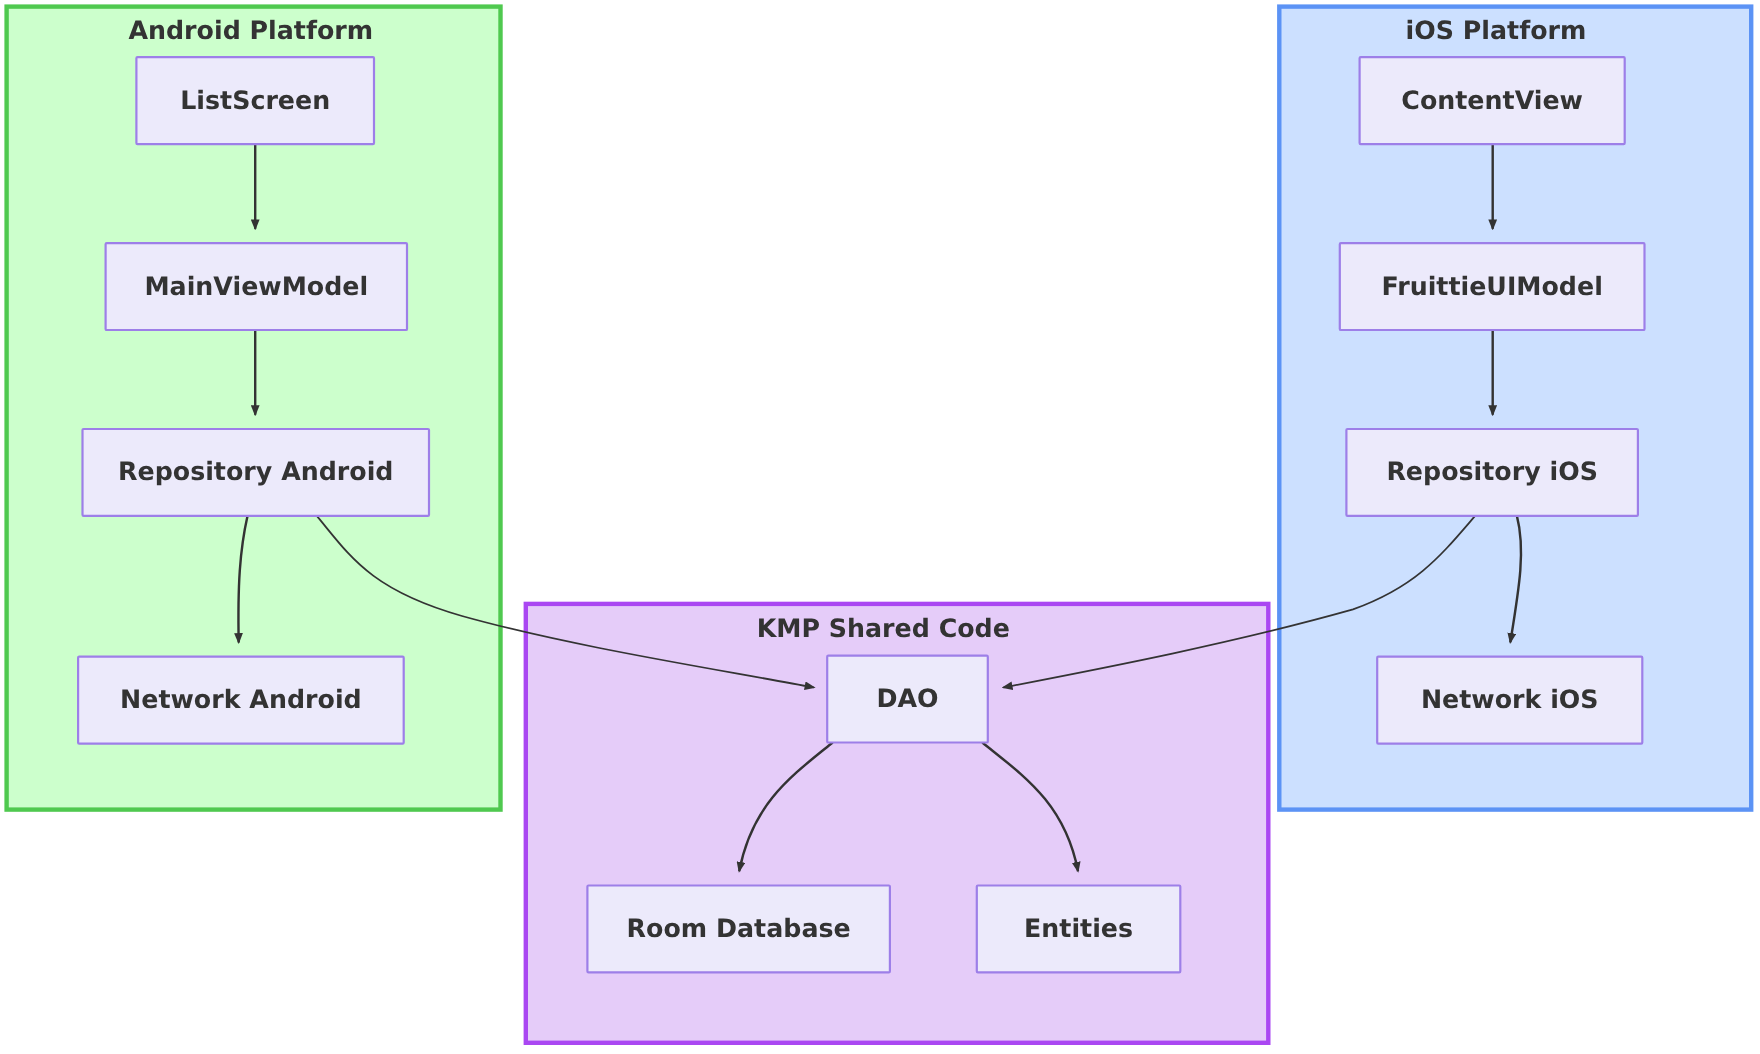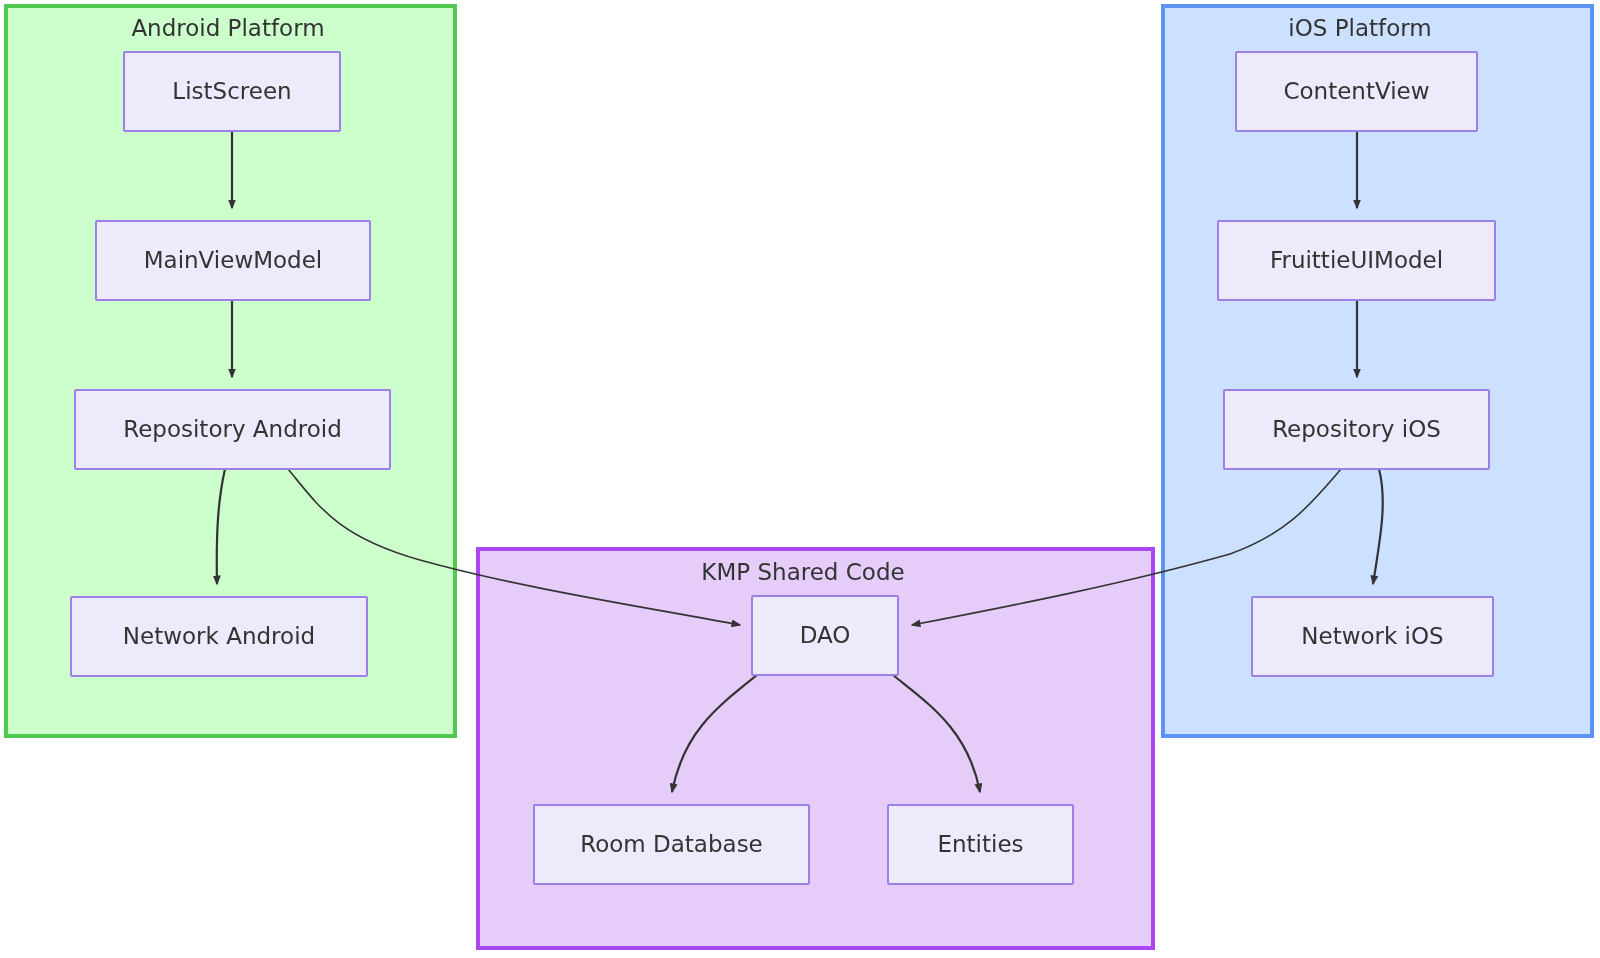--- a/index.html
+++ b/index.html
@@ -10,20 +10,21 @@
   body {
     width: 1600px;
     height: 958px;
     font-family: "DejaVu Sans", "Liberation Sans", sans-serif;
     overflow: hidden;
   }
   #diagram-root {
     position: relative;
     width: 1600px;
     height: 958px;
+    font-weight: bold;
   }
   svg#flowchart {
     display: block;
     width: 1600px;
     height: 958px;
   }
   .cluster-rect {
     stroke-width: 4px;
   }
   .cluster-label {

